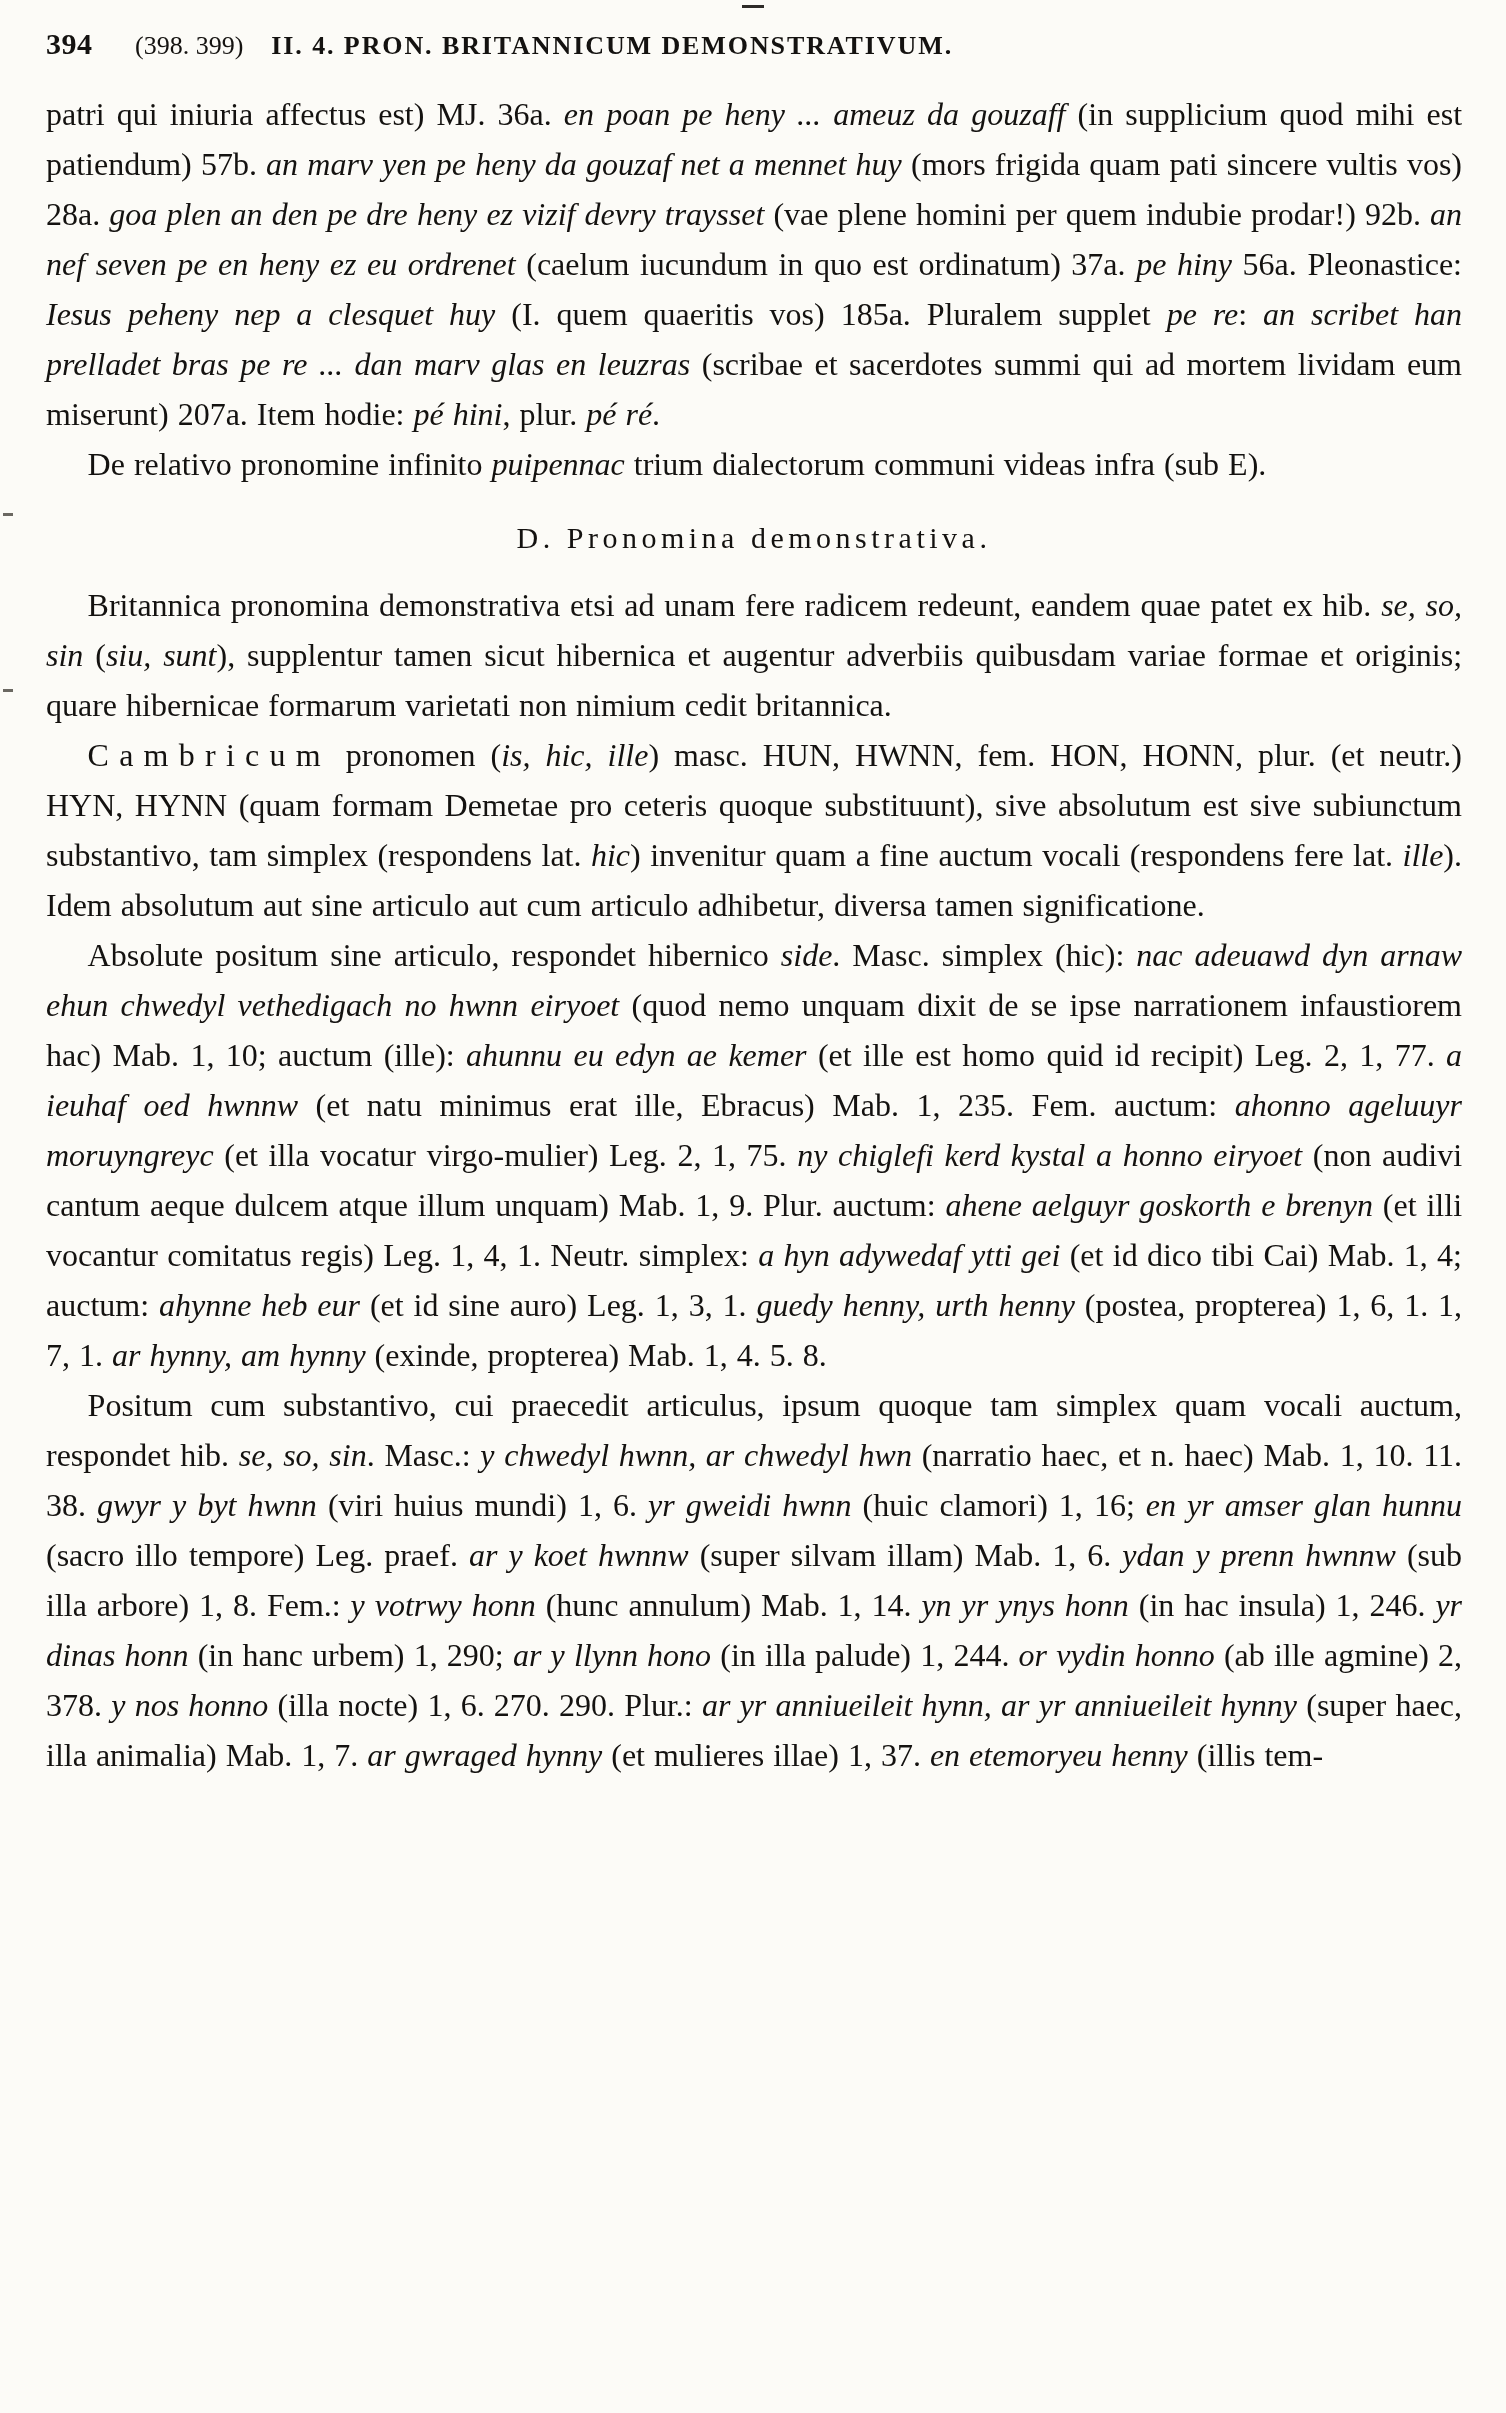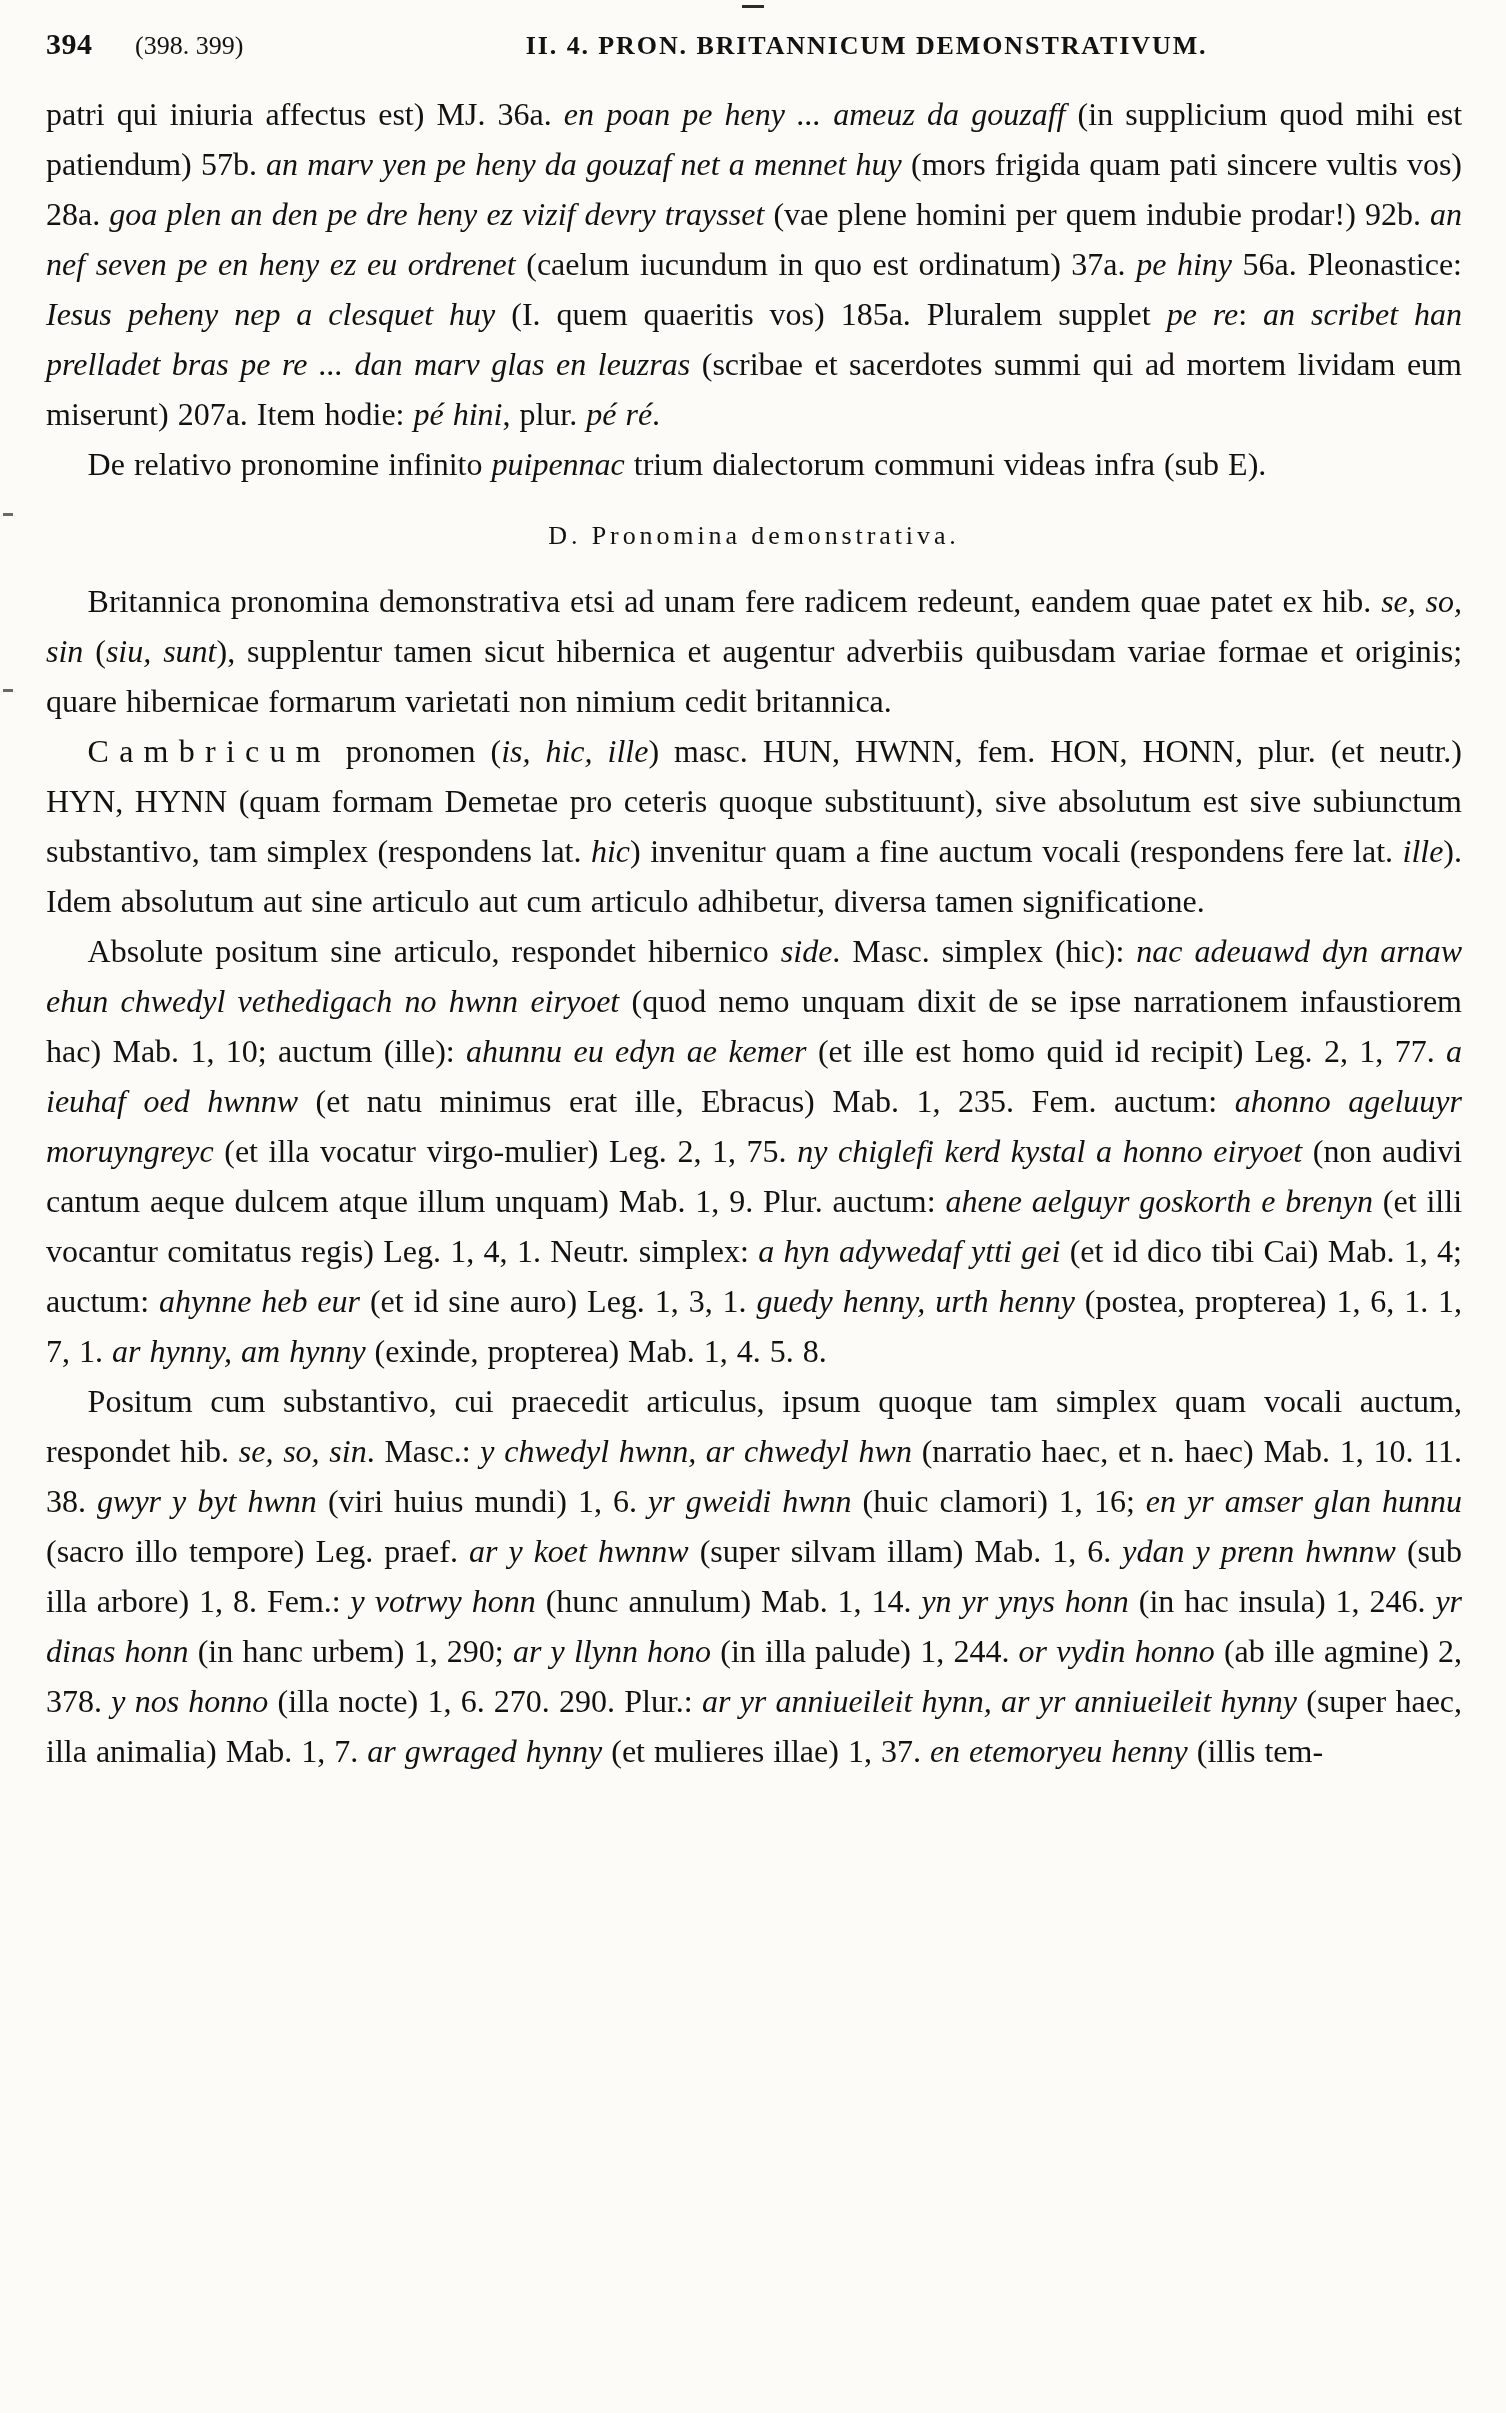--- a/index.html
+++ b/index.html
@@ -46,41 +46,41 @@
     font-weight: 700;
     font-size: 30px;
     letter-spacing: 0.5px;
   }
   .folio {
     font-size: 26px;
     margin-left: 14.5px;
   }
   .running {
     flex: 1;
-    text-align: center;
+    text-align: left;
     font-size: 26px;
     font-weight: 700;
     letter-spacing: 1.9px;
   }
   .body-text {
     display: block;
   }
   .para {
     margin: 0;
     font-size: 32px;
     line-height: 50px;
     text-align: justify;
     text-indent: 1.3em;
     word-spacing: 1px;
   }
   .para.noindent { text-indent: 0; }
   .section-heading {
     margin: 32px 0 25px 0;
     text-align: center;
-    font-size: 26px;
+    font-size: 30px;
     font-weight: 400;
     letter-spacing: 0.15em;
   }
   .seg-r { font-style: normal; margin-top: 40px; }
   .seg-i { font-style: italic; }
   .seg-sp { letter-spacing: 0.32em; }
 </style>
 </head>
 <body>
 

